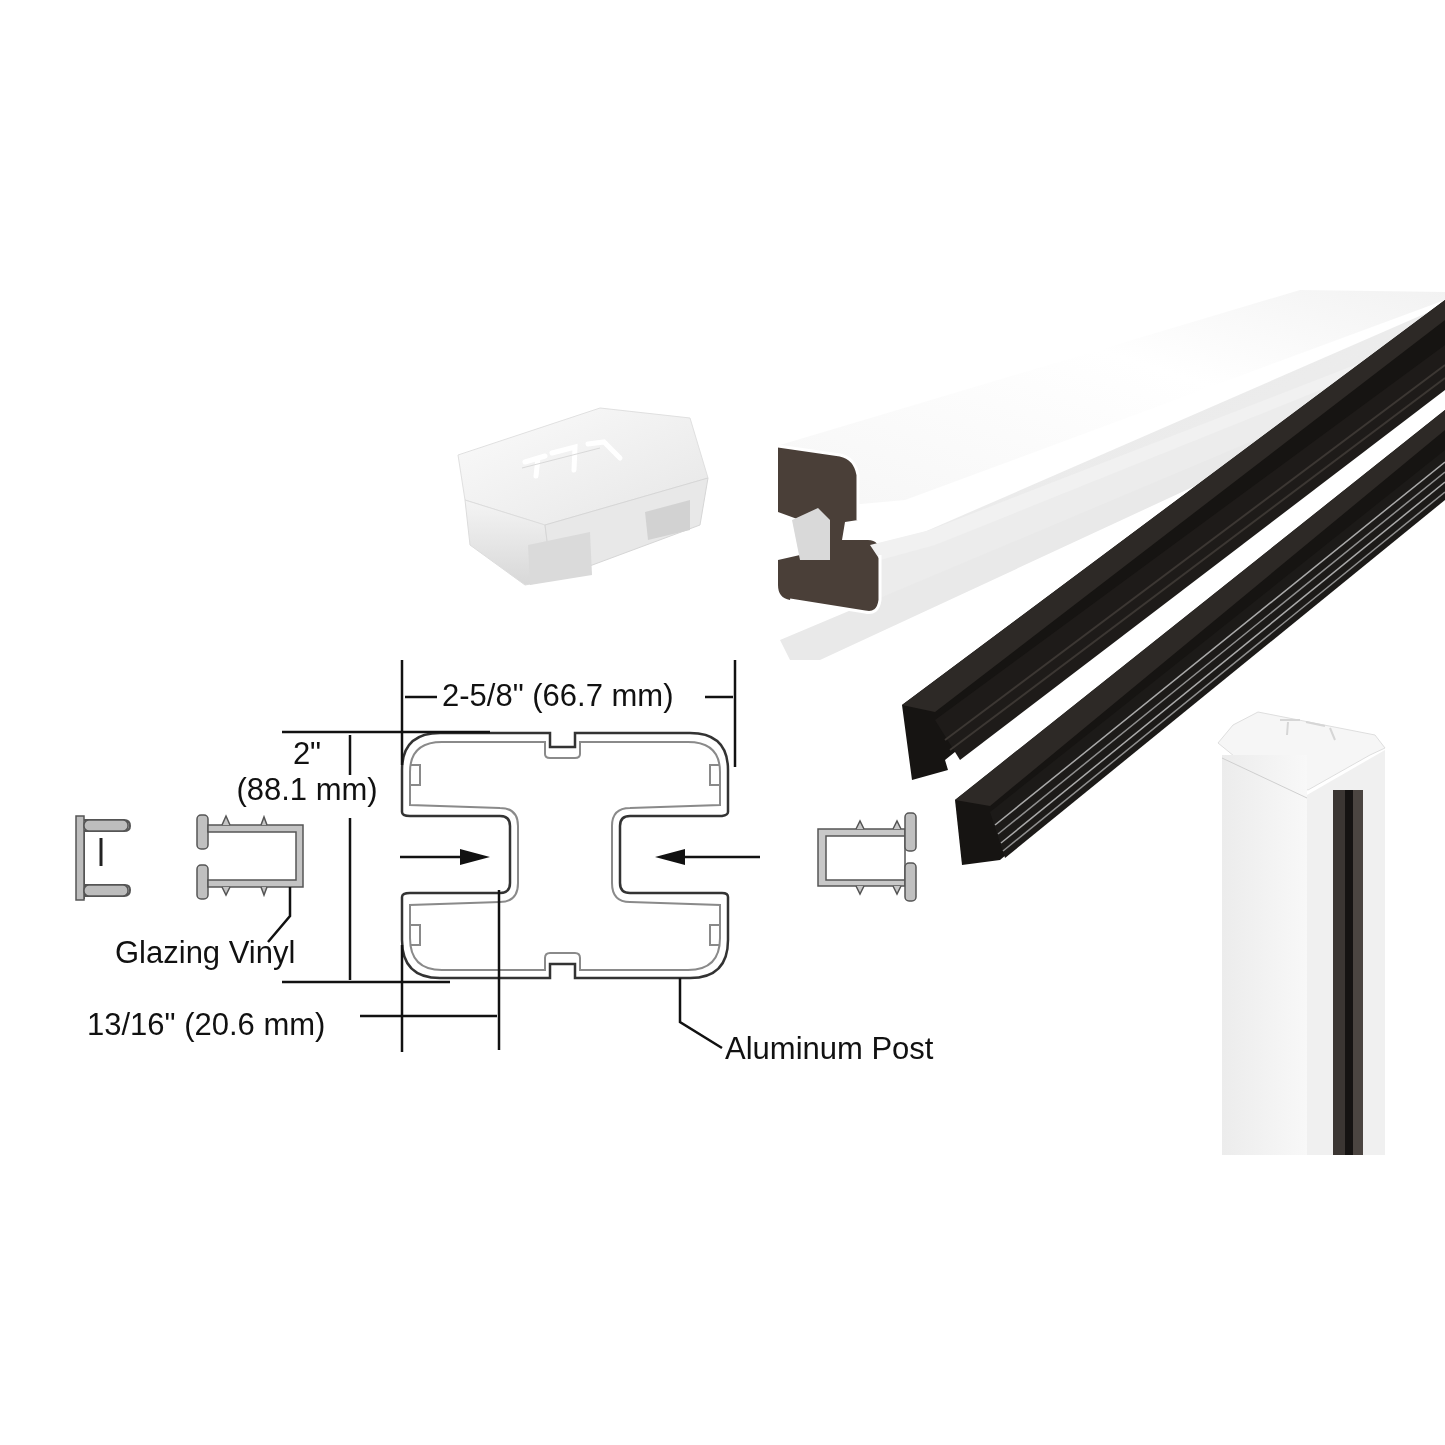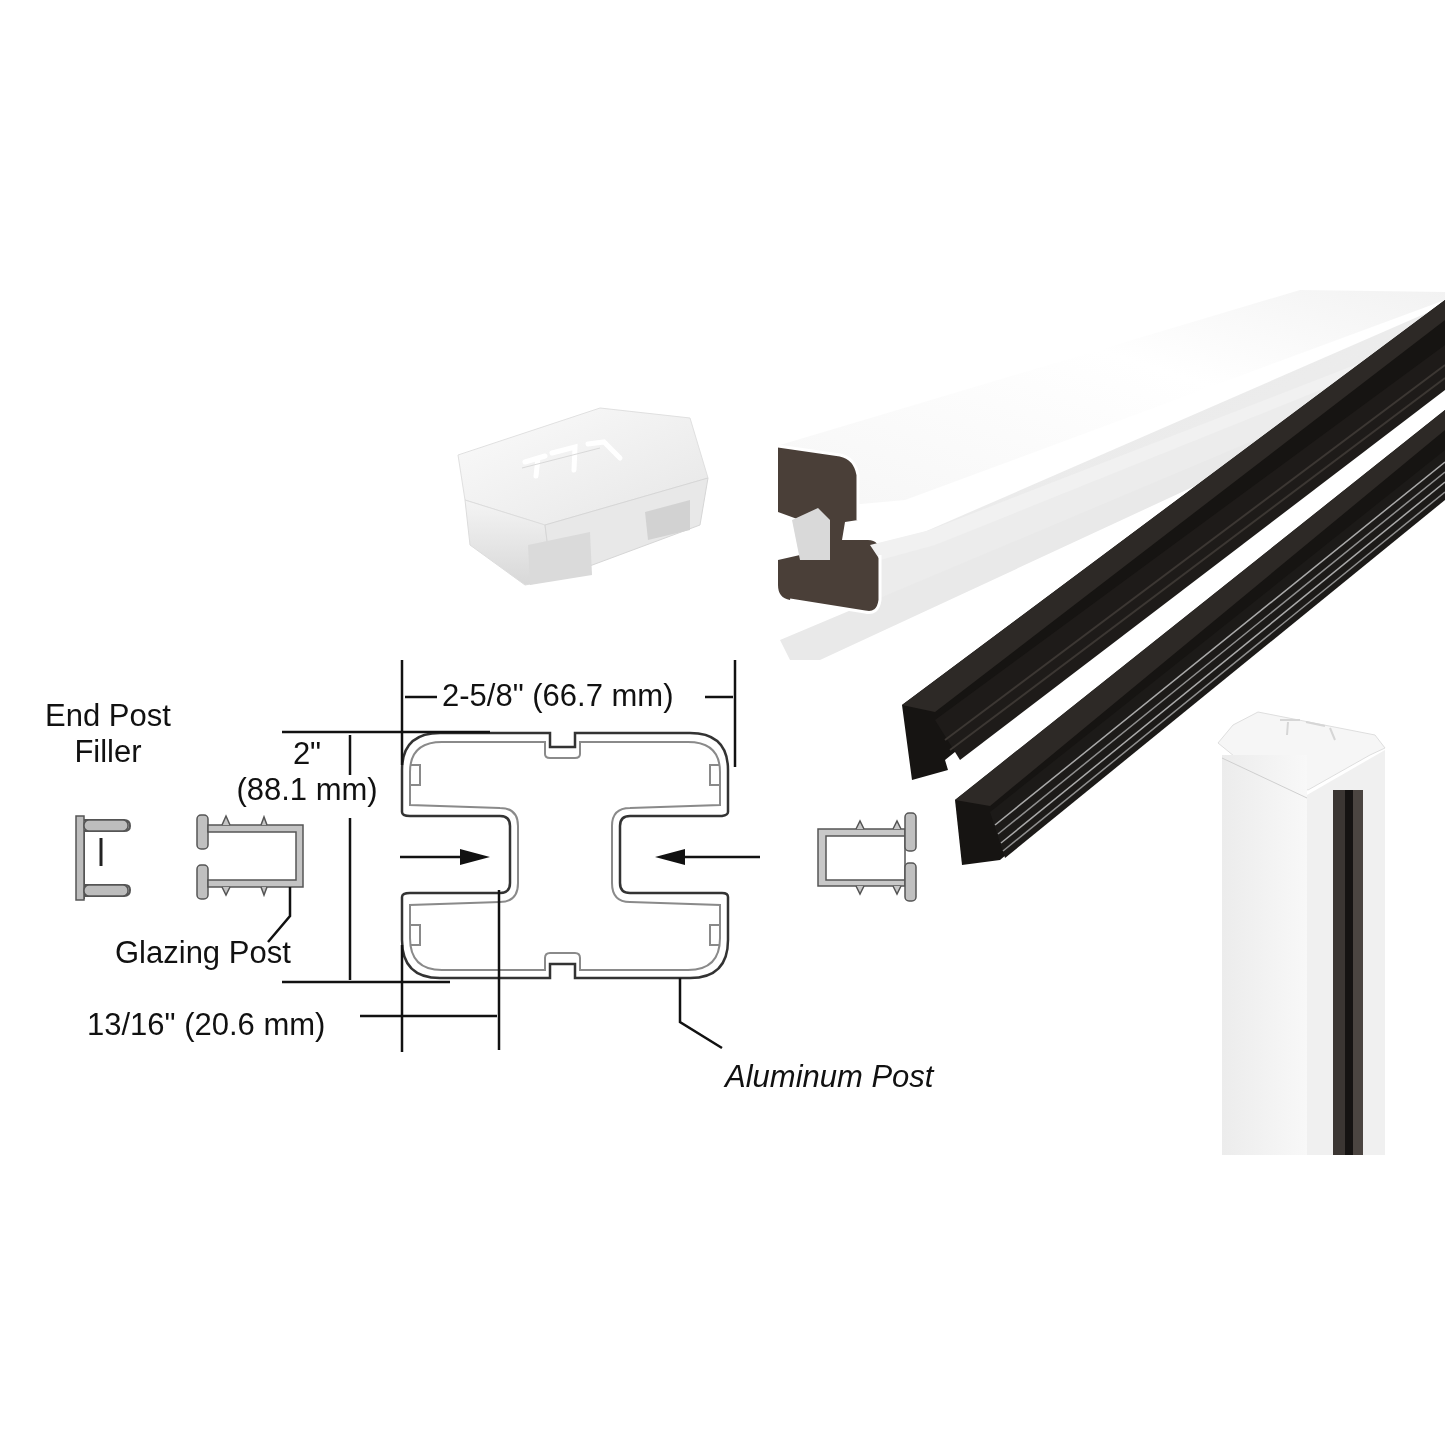--- a/index.html
+++ b/index.html
@@ -156,31 +156,27 @@
       <line x1="350" y1="818" x2="350" y2="980"></line>
 
       <line x1="402" y1="945" x2="402" y2="1052"></line>
       <line x1="499" y1="890" x2="499" y2="1050"></line>
       <line x1="360" y1="1016" x2="497" y2="1016"></line>
 
       <polyline points="680,978 680,1022 722,1048"></polyline>
     </g>
   </svg>
 
-  <div class="label center" style="left:28px; top:698px; width:160px;">
-    <div>End Post</div>
-    <div>Filler</div>
-  </div>
 
   <div class="label center" style="left:222px; top:736px; width:170px;">
     <div>2"</div>
     <div>(88.1 mm)</div>
   </div>
 
   <div class="label" style="left:442px; top:678px;">2-5/8" (66.7 mm)</div>
 
-  <div class="label" style="left:115px; top:935px;">Glazing Post</div>
+  <div class="label" style="left:115px; top:935px;">Glazing Vinyl</div>
 
   <div class="label" style="left:87px; top:1007px;">13/16" (20.6 mm)</div>
 
-  <div class="label" style="left:725px; top:1059px;font-style:italic;">Aluminum Post</div>
+  <div class="label" style="left:725px; top:1031px;">Aluminum Post</div>
 
 </div>
 
 </body></html>

